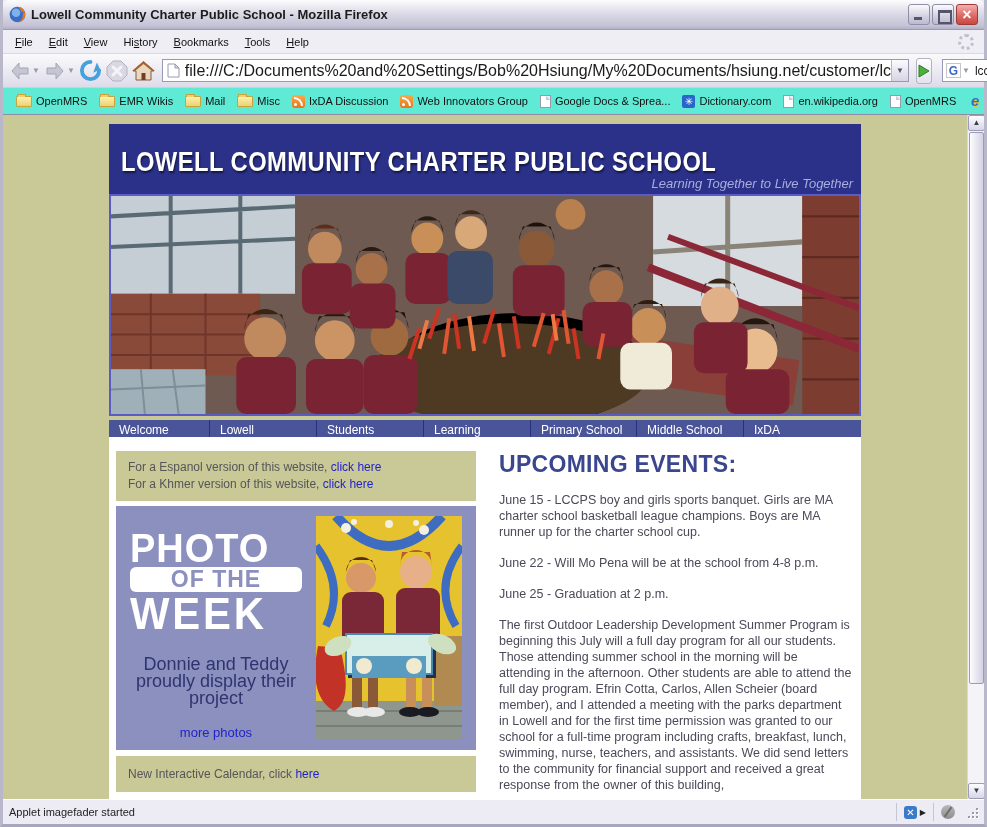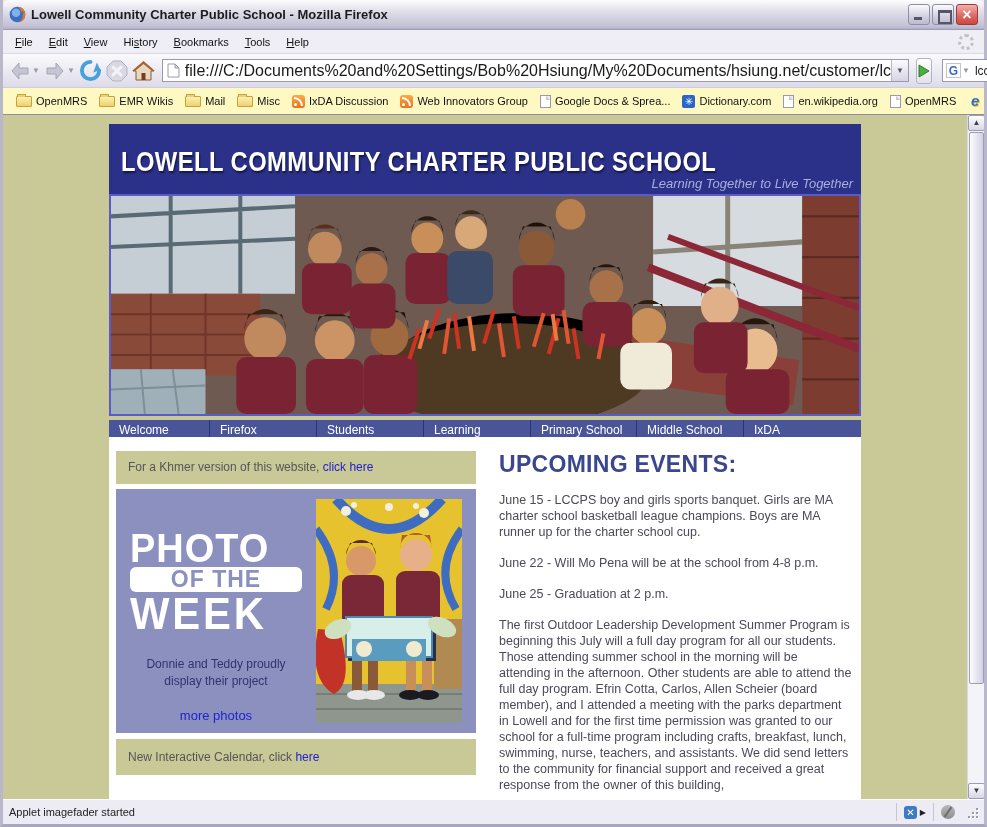--- a/index.html
+++ b/index.html
@@ -45,21 +45,21 @@
     display:flex; align-items:center; justify-content:center; font-size:8px; color:#55546b; }
   .gobtn { width:26px; height:26px; border:1px solid #b4b3c6; border-radius:3px;
     background:linear-gradient(#ffffff,#e3e2ec); display:flex; align-items:center; justify-content:center; }
   .searchbox { width:186px; height:23px; background:#fff; border:1px solid #9a99b5; display:flex;
     align-items:center; margin-left:6px; padding:0 3px; }
   .g-icon { width:15px; height:15px; border:1px solid #c5c5c5; font-size:12px; font-weight:bold; color:#3b67c5;
     display:flex; align-items:center; justify-content:center; background:#fff; }
   .search-text { flex:1; font-size:12px; color:#1a1a1a; margin-left:5px; }
 
   
-  .bookmarks { height:27px; flex:0 0 27px; display:flex; align-items:center; background:#fef9c3;
+  .bookmarks { height:27px; flex:0 0 27px; display:flex; align-items:center; background:#5eead4;
     border-bottom:1px solid #8e8da6; padding:12px 8px; gap:2px; overflow:hidden; }
   .bm { display:flex; align-items:center; gap:4px; padding:2px 5px; font-size:11px; color:#111; white-space:nowrap; }
   .ic-folder { width:16px; height:11px; background:linear-gradient(#fdf0b2,#ecd26e); border:1px solid #caa23c;
     border-radius:1px; position:relative; }
   .ic-folder::before { content:""; position:absolute; top:-3px; left:0; width:7px; height:2px;
     background:#ecd26e; border:1px solid #caa23c; border-bottom:none; border-radius:1px 1px 0 0; }
   .ic-rss { width:13px; height:13px; border-radius:3px; background:linear-gradient(#fca948,#e8751a); position:relative; }
   .ic-rss::before { content:""; position:absolute; left:2px; bottom:2px; width:3px; height:3px; background:#fff; border-radius:50%; }
   .ic-rss::after { content:""; position:absolute; left:2px; bottom:2px; width:7px; height:7px;
     border:2px solid #fff; border-left:none; border-bottom:none; border-radius:0 9px 0 0; }
@@ -95,21 +95,21 @@
 
   .langbox { background:#c9c897; padding:8px 0 8px 12px; font-size:12px; color:#55555a; line-height:17px; }
   .link { color:#2222cc; cursor:pointer; }
 
   .potw { margin-top:5px; background:#8b90be; height:244px; display:flex; padding:10px 10px 10px 14px;align-items:flex-end; }
   .potw-left { width:182px; flex:0 0 182px; }
   .potw-title1 { color:#fff; font-weight:bold; font-size:40px; letter-spacing:1px; line-height:38px; transform:scaleX(0.95); transform-origin:left; }
   .potw-band { background:#fff; color:#8b90be; font-weight:bold; font-size:23px; text-align:center;
     line-height:25px; letter-spacing:1px; width:172px;border-radius:6px; }
   .potw-title3 { color:#fff; font-weight:bold; font-size:44px; letter-spacing:3px; line-height:44px; transform:scaleX(0.95); transform-origin:left; }
-  .potw-caption { margin-top:20px; color:#2f3470; font-size:12px; line-height:17px; text-align:center; width:172px; }
+  .potw-caption { margin-top:20px; color:#2f3470; font-size:18px; line-height:17px; text-align:center; width:172px; }
   .potw-more { margin-top:18px; text-align:center; font-size:13px; width:172px; }
   .potw-photo { flex:1; margin-left:4px; }
   .potw-photo svg { display:block; width:146px; height:224px; }
 
   .calbox { margin-top:6px; background:#c9c897; padding:11px 0 11px 12px; font-size:12px; color:#55555a; }
 
   .ev-title { color:#3a468e; font-size:23px; font-weight:bold; letter-spacing:0.3px; margin-bottom:14px; }
   .ev-p { font-size:12.5px; color:#4a4a58; line-height:16px; margin-bottom:15px; }
 
   
@@ -337,32 +337,34 @@
             <g stroke-width="4" fill="none">
               <path d="M320 140 L330 110 M350 150 L345 115 M375 145 L385 112 M410 150 L405 118 M440 155 L450 120 M300 160 L310 130 M470 160 L465 130" stroke="#cc3322"></path>
               <path d="M335 155 L340 120 M395 158 L390 125 M425 148 L435 115 M460 145 L455 112 M490 160 L495 135" stroke="#e05533"></path>
               <path d="M310 150 L318 122 M365 152 L360 118 M448 142 L444 116" stroke="#ee7744"></path>
             </g>
           </svg>
         </div>
 
         <div class="site-nav">
           <div class="nav-item" style="width:101px">Welcome</div>
-          <div class="nav-item" style="width:107px">Firefox</div>
+          <div class="nav-item" style="width:107px">Lowell</div>
           <div class="nav-item" style="width:107px">Students</div>
           <div class="nav-item" style="width:107px">Learning</div>
           <div class="nav-item" style="width:106px">Primary School</div>
           <div class="nav-item" style="width:107px">Middle School</div>
           <div class="nav-item" style="flex:1; border-right:none">IxDA</div>
         </div>
 
         <div class="cols">
           <div class="leftcol">
 
             <div class="langbox">
+              <div><span>For a Espanol version of this website,</span>
+                <span class="link">click here</span></div>
               <div><span>For a Khmer version of this website,</span>
                 <span class="link">click here</span></div>
             </div>
 
             <div class="potw">
               <div class="potw-left">
                 <div class="potw-title1">PHOTO</div>
                 <div class="potw-band">OF THE</div>
                 <div class="potw-title3">WEEK</div>
                 <div class="potw-caption">Donnie and Teddy proudly display their project</div>

